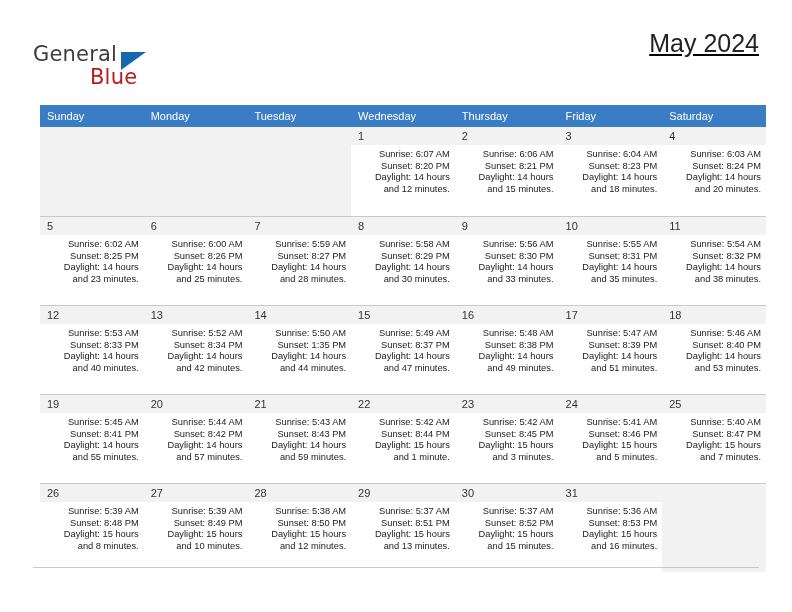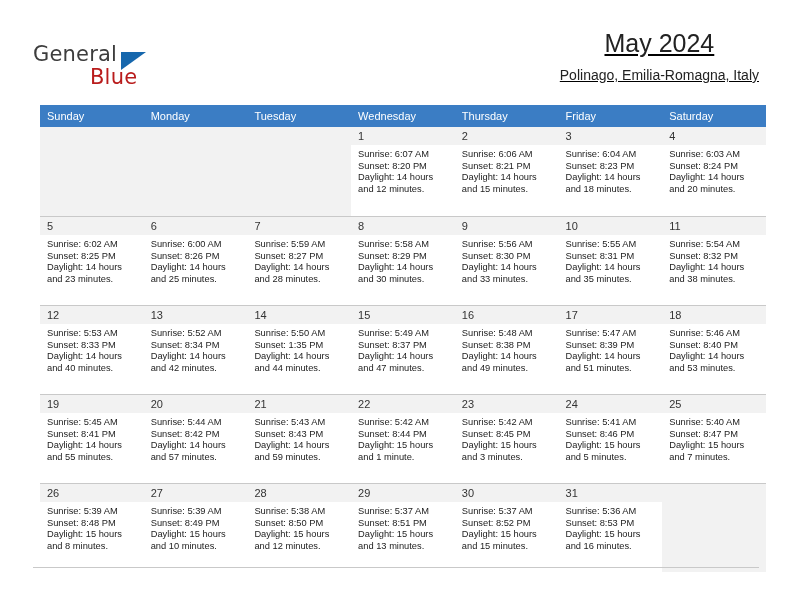--- a/index.html
+++ b/index.html
@@ -130,20 +130,21 @@
     box-sizing: border-box;
   }
   .daycell.empty .daynum-band {
     background: transparent;
   }
   .dayinfo {
     padding: 4px 5px 0 7px;
     font-size: 9.3px;
     line-height: 11.6px;
     color: #222222;
+    text-align: right;
   }
   .dayinfo div {
     white-space: nowrap;
   }
   
   .calendar tr.week td .daycell {
     border-top: 1px solid #c9c9c9;
   }
   .calendar tr.week:first-of-type td .daycell {
     border-top: none;
@@ -163,21 +164,20 @@
 <div class="page">
 
   <div class="header">
     <div class="logo">
       <span class="logo-general">General</span>
       <span class="logo-triangle"></span>
       <span class="logo-blue">Blue</span>
     </div>
     <div class="title-block">
       <div class="cal-title">May 2024</div>
-      <div class="cal-subtitle">Polinago, Emilia-Romagna, Italy</div>
     </div>
   </div>
 
   <table class="calendar">
     <thead>
       <tr>
         <th>Sunday</th>
         <th>Monday</th>
         <th>Tuesday</th>
         <th>Wednesday</th>

